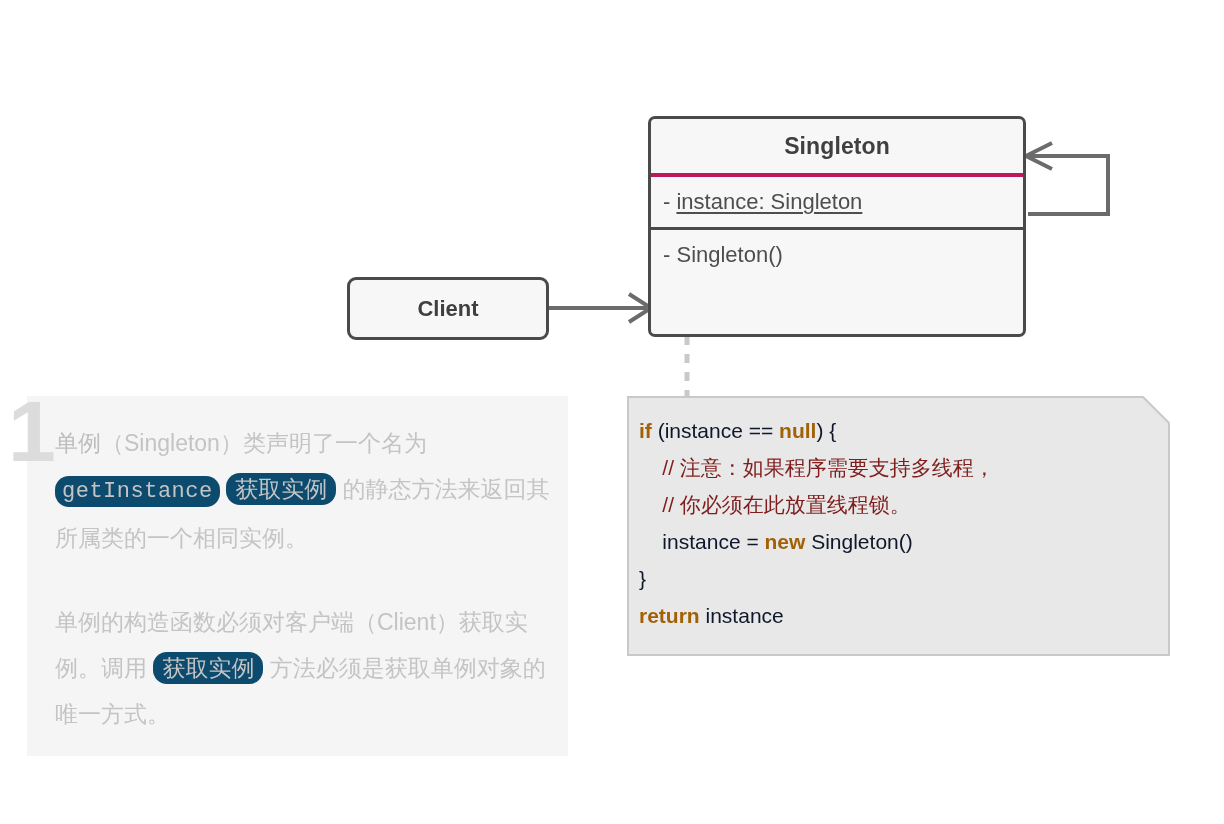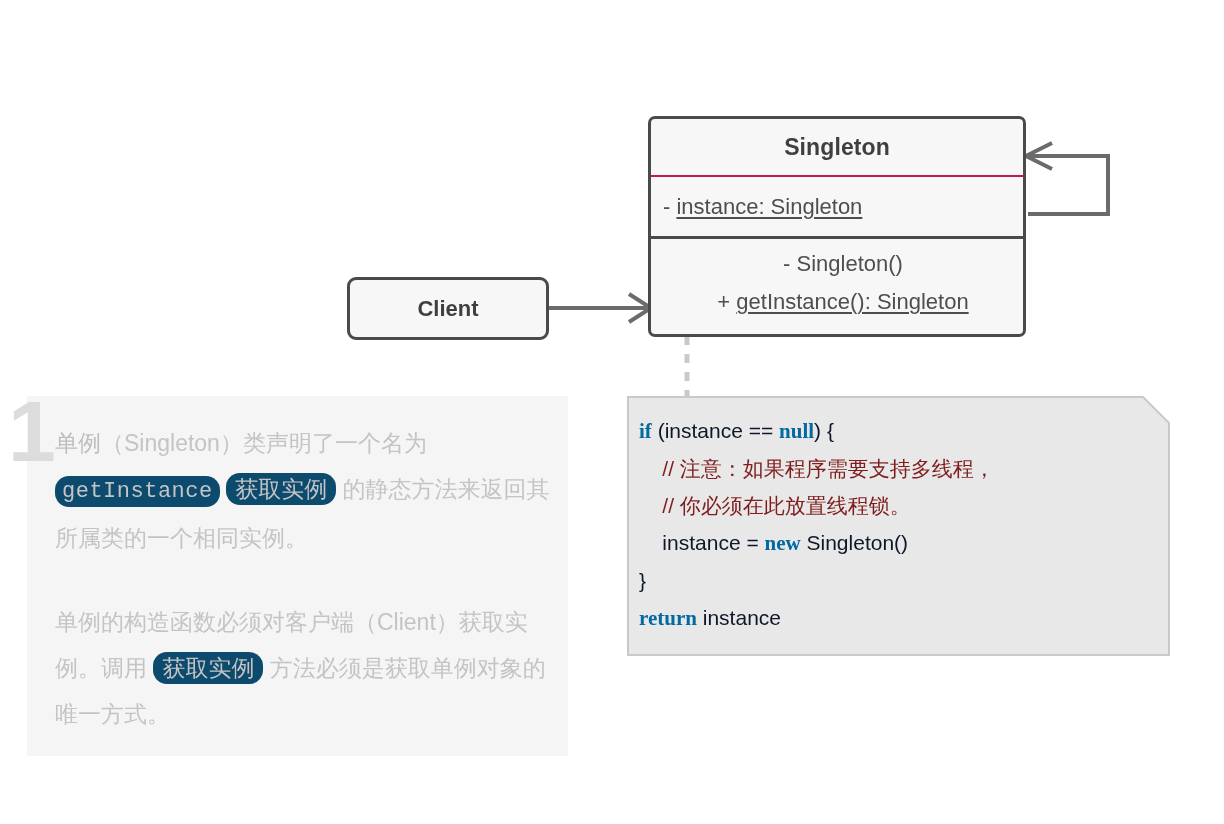--- a/index.html
+++ b/index.html
@@ -30,42 +30,41 @@
     display: flex;
     flex-direction: column;
     z-index: 4;
   }
   .cls-compartment {
     box-sizing: border-box;
     position: relative;
   }
   #cls-name-row {
     height: 58px;
-    border-bottom: 2px solid #be185d;
+    border-bottom: 4px solid #be185d;
     display: flex;
     align-items: center;
     justify-content: center;
   }
   #cls-name-row .cls-title {
     font-size: 23px;
     font-weight: bold;
     color: #3f3f3f;
     letter-spacing: .1px;
   }
   #cls-attr-row {
-    height: 62px;
+    height: 53px;
     border-bottom: 3px solid #4a4a4a;
     display: flex;
     align-items: center;
     padding-left: 12px;
   }
   #cls-op-row {
     flex: 1;
     padding: 6px 0 0 12px;
-    text-align: center;
   }
   .member-line {
     font-size: 22px;
     color: #4e4e4e;
     line-height: 38px;
     white-space: nowrap;
   }
   .member-static {
     text-decoration: underline;
     text-underline-offset: 3px;
@@ -158,21 +157,21 @@
     left: 12px;
     top: 16px;
     right: 14px;
     bottom: 10px;
     font-size: 21px;
     line-height: 37px;
     color: #5a5a5a;
     white-space: pre;
   }
   .code-line { white-space: pre; }
-  .kw { font-weight: bold; color: #0369a1; font-family: Liberation Serif, serif; }
+  .kw { font-weight: bold; color: #a16207; }
   .pl { color: #0f172a; }
   .cmt { color: #7f1d1d; }
 
   
   #explain-panel {
     position: absolute;
     left: 27px;
     top: 396px;
     width: 541px;
     height: 360px;
@@ -224,21 +223,20 @@
 
 <div id="singleton-class">
   <div class="cls-compartment" id="cls-name-row">
     <span class="cls-title">Singleton</span>
   </div>
   <div class="cls-compartment" id="cls-attr-row">
     <span class="member-line"><span>-</span> <span class="member-static">instance: Singleton</span></span>
   </div>
   <div class="cls-compartment" id="cls-op-row">
     <div class="member-line"><span>-</span> <span>Singleton()</span></div>
-    <div class="member-line"><span>+</span> <span class="member-static">getInstance(): Singleton</span></div>
   </div>
 </div>
 
 <div id="client-box">
   <span class="box-title">Client</span>
 </div>
 
 <svg id="assoc-client-singleton" viewBox="0 0 112 56">
   <line x1="2" y1="28" x2="104" y2="28" stroke="#6b6b6b" stroke-width="4"></line>
   <polyline points="86,14 108,28 86,42" fill="none" stroke="#6b6b6b" stroke-width="4" stroke-linecap="butt" stroke-linejoin="miter"></polyline>

